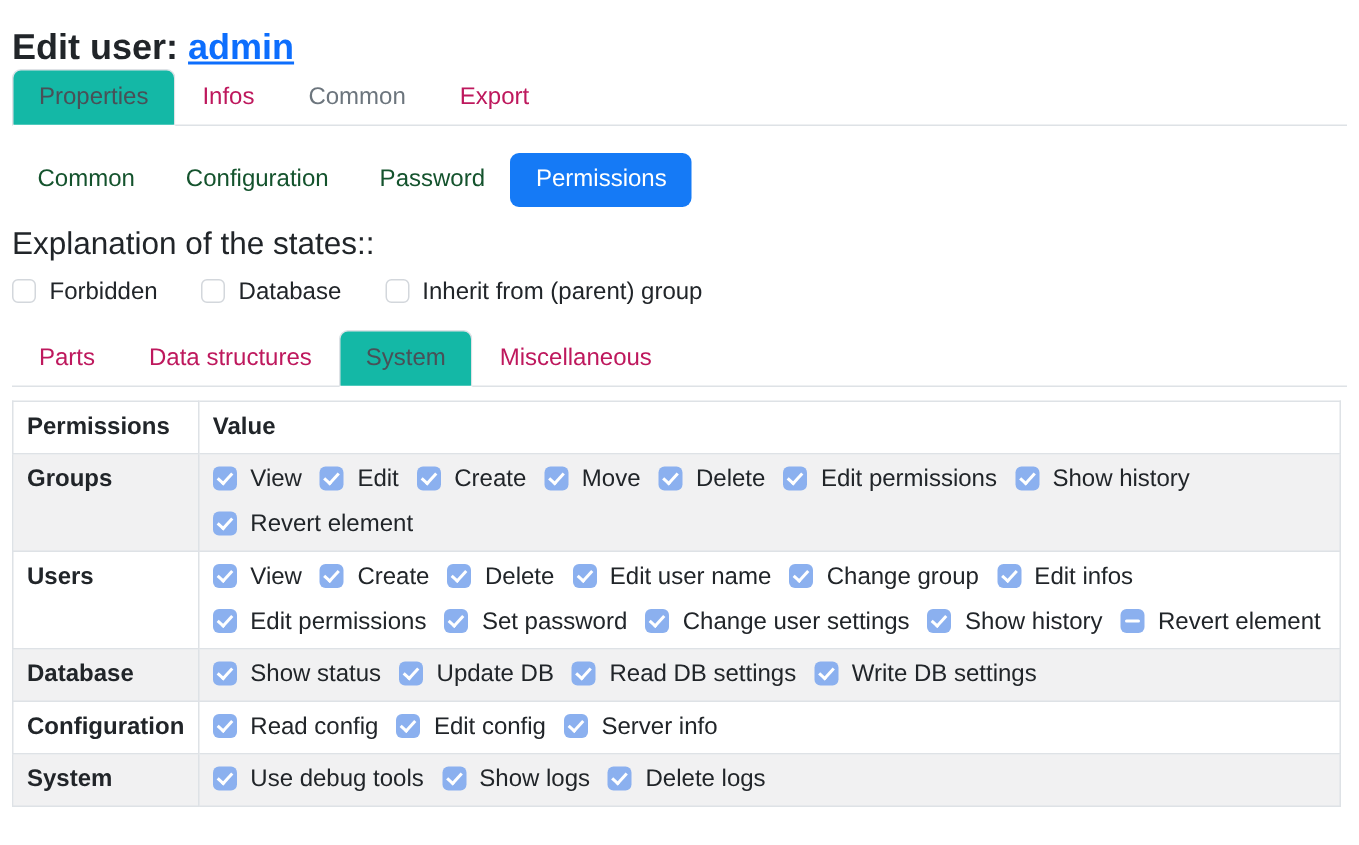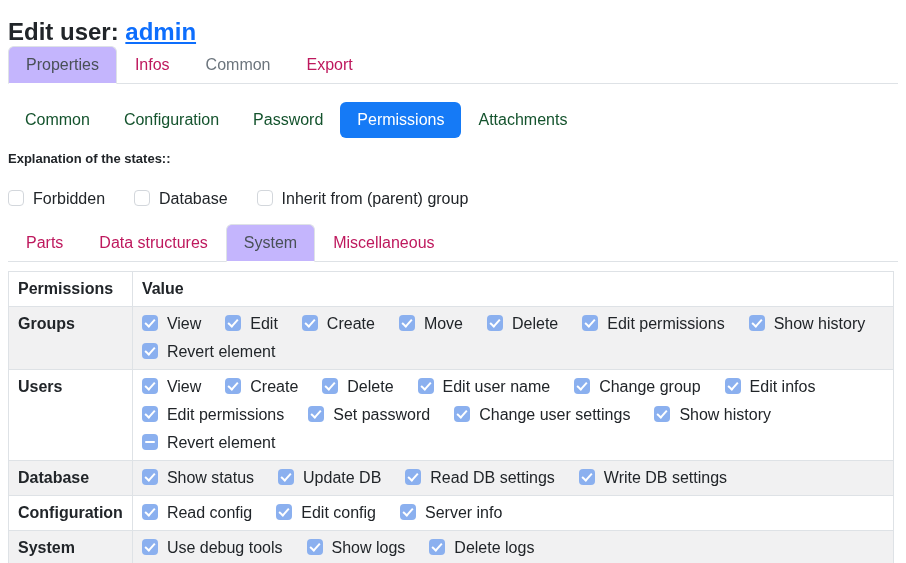--- a/index.html
+++ b/index.html
@@ -30,21 +30,21 @@
     margin-bottom: -1px;
     border: 1px solid transparent;
     border-radius: 6px 6px 0 0;
     color: #be185d;
     text-decoration: none;
     cursor: pointer;
     white-space: nowrap;
   }
   .nav-tabs .nav-link.active {
     color: #495057;
-    background: #c4b5fd;
+    background: #14b8a6;
     border-color: #dee2e6 #dee2e6 #fff;
     cursor: default;
   }
   .nav-tabs .nav-link.disabled { color: #6c757d; cursor: default; }
 
   
   .nav-pills {
     display: flex;
     list-style: none;
     margin: 18px 0 0 0; padding: 0;
@@ -54,21 +54,21 @@
     padding: 9px 17px;
     border-radius: 6px;
     color: #14532d;
     text-decoration: none;
     cursor: pointer;
     white-space: nowrap;
   }
   .nav-pills .nav-link.active { background: #157af6; color: #fff; }
 
   
-  .explain-heading { font-weight: 700; font-size: 13px; margin: 13px 0 24px 0; }
+  .explain-heading { font-weight: 400; font-size: 21px; margin: 13px 0 11px 0; }
   .explain-row { display: flex; column-gap: 29px; align-items: center; margin-bottom: 6px; }
 
   
   .cb-item { display: inline-flex; gap: 9px; }
   .cbx {
     width: 16px; height: 16px;
     border-radius: 4px;
     position: relative;
     flex: none;
     display: inline-block;
@@ -110,20 +110,21 @@
     vertical-align: top;
   }
   .perm-table thead th { font-weight: 700; background: #fff; }
   .perm-table .perm-name { width: 113px; font-weight: 700; }
   .perm-table tbody tr:nth-child(odd) { background: #f1f1f2; }
   .value-items {
     display: flex;
     flex-wrap: wrap;
     column-gap: 24px;
     row-gap: 10px;
+    gap: 12px;
   }
 </style>
 </head>
 <body>
 
 <h1><span>Edit user: </span><a>admin</a></h1>
 
 <ul class="nav-tabs" id="main-tabs">
     <li>
       <a class="nav-link active">Properties</a>
@@ -144,23 +145,20 @@
       <a class="nav-link">Common</a>
     </li>
     <li>
       <a class="nav-link">Configuration</a>
     </li>
     <li>
       <a class="nav-link">Password</a>
     </li>
     <li>
       <a class="nav-link active">Permissions</a>
-    </li>
-    <li>
-      <a class="nav-link">Attachments</a>
     </li>
   </ul>
 
 <div class="explain-heading">Explanation of the states::</div>
 <div class="explain-row" id="explain-row">
     <span class="cb-item">
       <span class="cbx unchecked"></span>
       <span>Forbidden</span>
     </span>
     <span class="cb-item">

